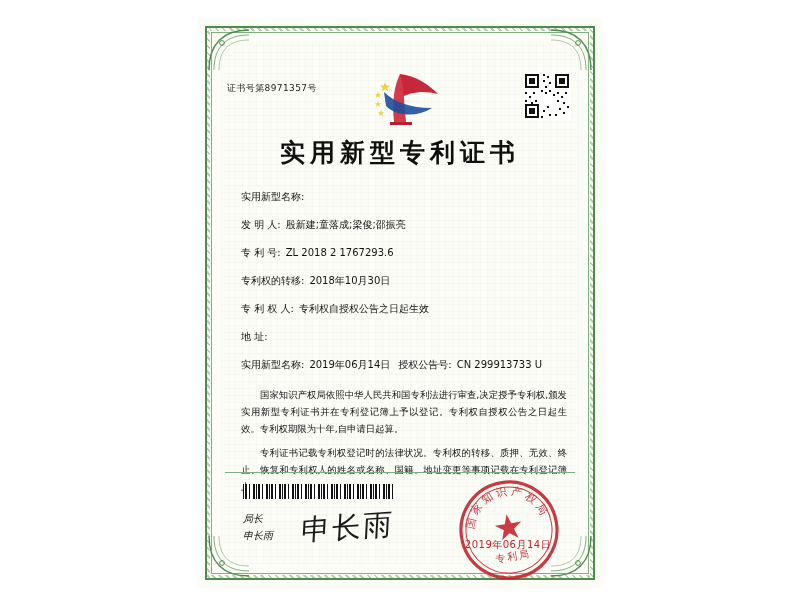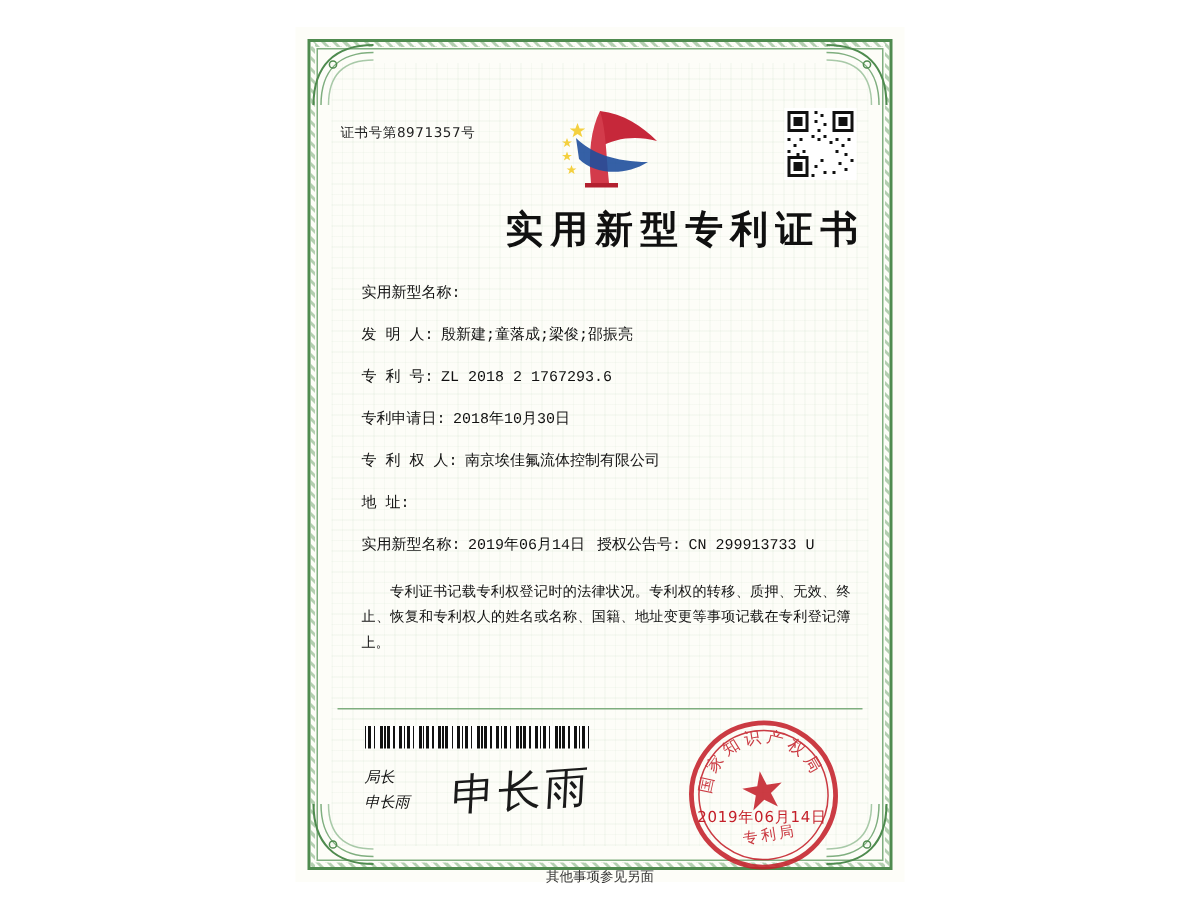--- a/index.html
+++ b/index.html
@@ -126,35 +126,34 @@
     transform: translateX(-50%);
     width: 92px;
     height: 62px;
   }
 
   .title {
     position: absolute;
     left: 0;
     right: 0;
     top: 92px;
-    text-align: right;
+    text-align: center;
     font-family: "DejaVu Serif", "Liberation Serif", serif;
     font-weight: bold;
     font-size: 25px;
     letter-spacing: 5px;
     color: #101010;
   }
 
   
   .fields {
     position: absolute;
     left: 18px;
     right: 8px;
     top: 146px;
-    font-family: Liberation Mono, monospace;
   }
   .field {
     display: flex;
     align-items: baseline;
     margin-bottom: 14px;
     font-size: 10px;
     color: #111;
     line-height: 14px;
   }
   .field .lbl {
@@ -386,48 +385,49 @@
           <span class="val">殷新建;童落成;梁俊;邵振亮</span>
         </div>
 
         <div class="field">
           <span class="lbl">专 利 号</span>
           <span class="lbl">:</span>
           <span class="val">ZL 2018 2 1767293.6</span>
         </div>
 
         <div class="field">
-          <span class="lbl">专利申请日</span>
+          <span class="lbl">专利权的转移</span>
           <span class="lbl">:</span>
           <span class="val">2018年10月30日</span>
         </div>
 
         <div class="field">
           <span class="lbl">专 利 权 人</span>
           <span class="lbl">:</span>
-          <span class="val">南京埃佳氟流体控制有限公司</span>
+          <span class="val">专利权自授权公告之日起生效</span>
         </div>
 
         <div class="field">
           <span class="lbl">地 址</span>
           <span class="lbl">:</span>
         </div>
 
         <div class="field two-col">
           <span class="lbl">实用新型名称</span>
           <span class="lbl">:</span>
           <span class="val">2019年06月14日</span>
           <span class="lbl right-lbl">授权公告号</span>
           <span class="lbl">:</span>
           <span class="val">CN 299913733 U</span>
         </div>
 
       </div>
 
       <div class="paras">
+        <p>国家知识产权局依照中华人民共和国专利法进行审查,决定授予专利权,颁发实用新型专利证书并在专利登记簿上予以登记。专利权自授权公告之日起生效。专利权期限为十年,自申请日起算。</p>
         <p>专利证书记载专利权登记时的法律状况。专利权的转移、质押、无效、终止、恢复和专利权人的姓名或名称、国籍、地址变更等事项记载在专利登记簿上。</p>
       </div>
 
       <div class="divider"></div>
 
       <div class="barcode"></div>
 
       <div class="sig-block">
         <div>局长</div>
         <div>申长雨</div>
@@ -449,15 +449,14 @@
             <text x="54" y="84" font-size="10" fill="#c4202a" text-anchor="middle" letter-spacing="2" font-family="'DejaVu Serif','Liberation Serif',serif">专利局</text>
           </g>
         </svg>
       </div>
 
       <div class="seal-date">2019年06月14日</div>
 
     </div>
   </div>
 
-  <div class="outside-note">其他事项参见另面</div>
 
 </div>
 
 </body></html>

